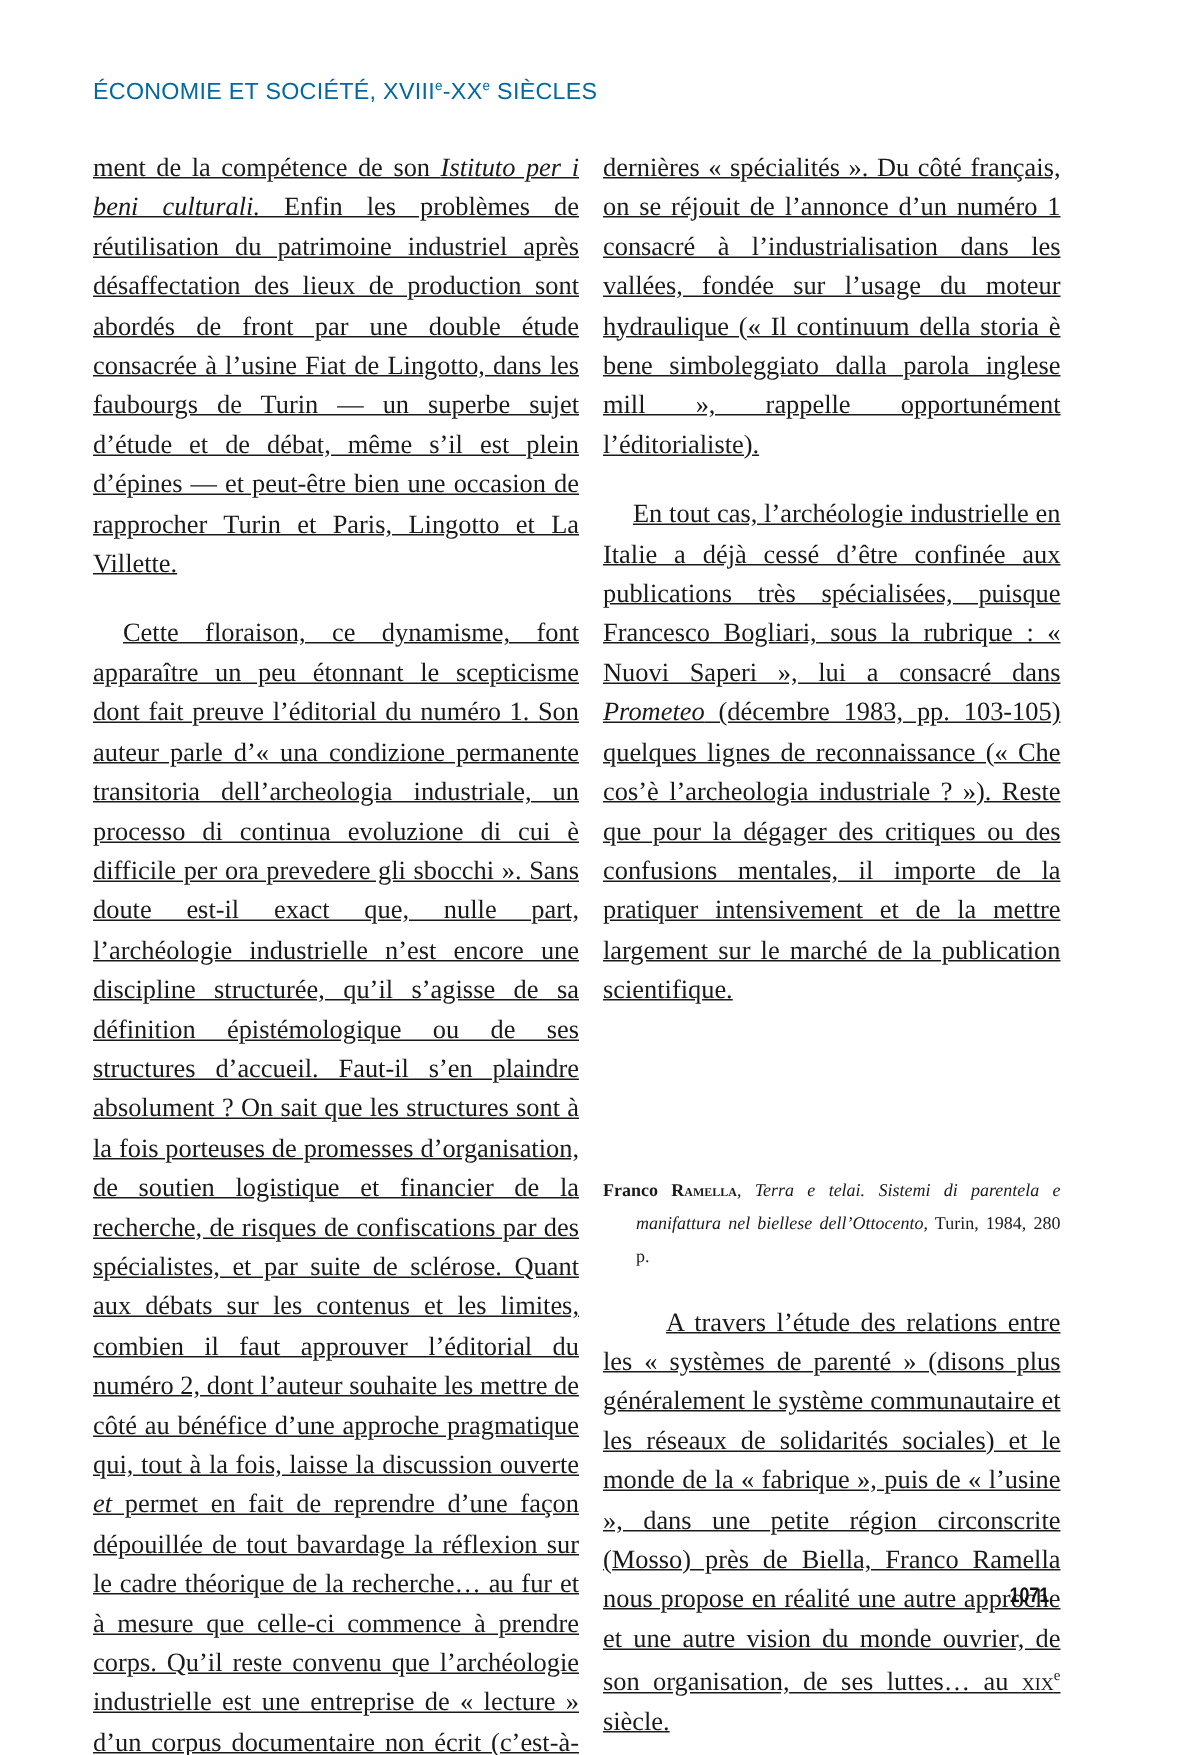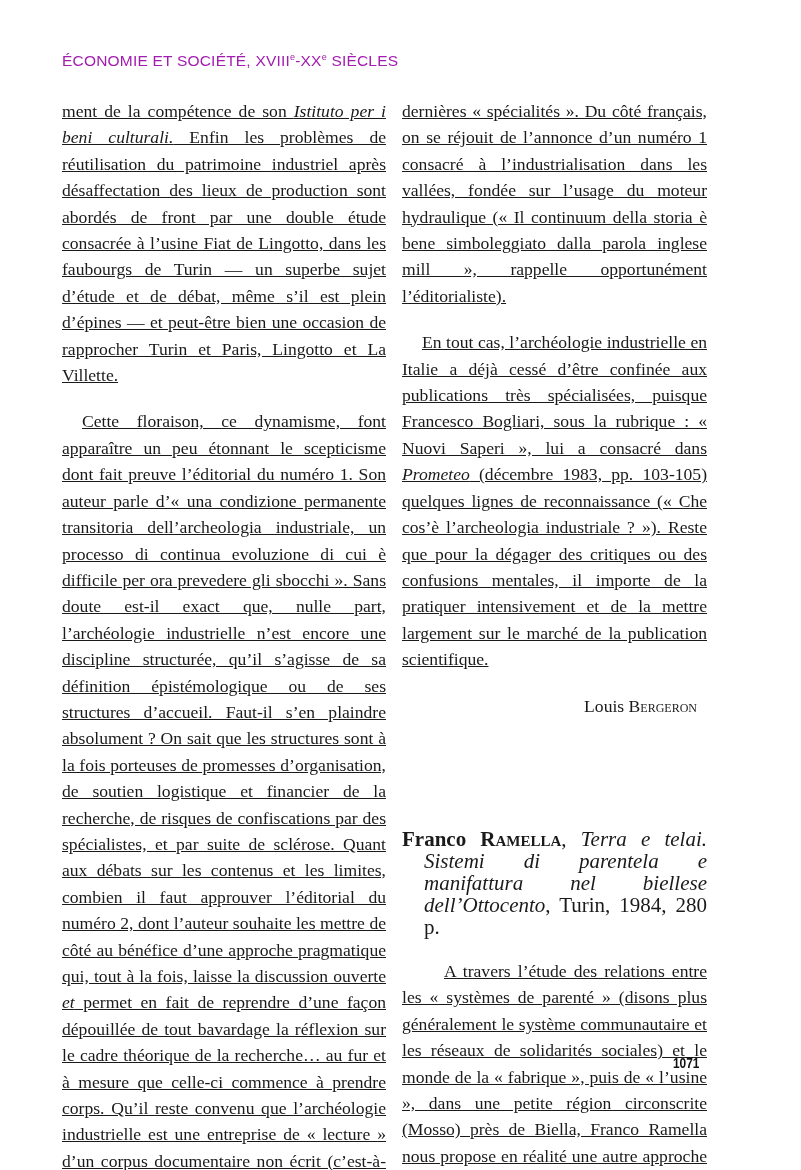--- a/index.html
+++ b/index.html
@@ -1,36 +1,36 @@
 <!DOCTYPE html>
 <html><head>
 <meta charset="utf-8">
 <style>
   html, body { margin:0; padding:0; background:#ffffff; }
   body { width:801px; height:1170px; position:relative; overflow:hidden; color:#1a1a1a; }
   .running-head {
     position:absolute; left:62px; top:52px;
-    font-family:"Liberation Sans", sans-serif; font-size:15.5px; letter-spacing:0.2px; color:#a21caf;
+    font-family:"Liberation Sans", sans-serif; font-size:15.5px; letter-spacing:0.2px; color:#0369a1;
   }
   .running-head sup { font-size:9px; }
   .col {
     position:absolute; top:98px;
     font-family:"Liberation Serif", serif; font-size:17.6px; line-height:26.4px;
     text-align:justify; color:#1a1a1a;
   }
   .col-left { left:62px; width:324px; }
   .col-right { left:402px; width:305px; }
   .col p { margin:0; text-indent:0;text-decoration:underline; }
   .col p.indent { text-indent:20px;margin-top:20px; }
   .col p.indent-lg { text-indent:42px; }
   .just-last { text-align:justify; text-align-last:justify; }
   .sig { text-align:right; margin-top:20px; padding-right:10px; }
   .sc { font-variant:small-caps; }
   .review-head {
-    margin-top:109px; font-size:21px; line-height:22px;
+    margin-top:109px; font-size:12px; line-height:22px;
     padding-left:22px; text-indent:-22px; text-align:justify;
   }
   .review-head b { font-weight:bold; }
   .gap { height:20px; }
   .page-number {
     position:absolute; left:673px; top:1055px;
     font-family:"Liberation Sans", sans-serif; font-weight:bold; font-size:14px; color:#111;
     transform:scaleX(0.85); transform-origin:left;
   }
   i { font-style:italic; }
@@ -41,21 +41,20 @@
 <div class="running-head"><span>ÉCONOMIE ET SOCIÉTÉ, XVIII</span><sup>e</sup><span>-XX</span><sup>e</sup><span> SIÈCLES</span></div>
 
 <div class="col col-left">
   <p class="just-last"><span>ment de la compétence de son </span><i>Istituto per i beni culturali.</i><span> Enfin les problèmes de réutilisation du patrimoine industriel après désaffectation des lieux de production sont abordés de front par une double étude consacrée à l’usine Fiat de Lingotto, dans les faubourgs de Turin — un superbe sujet d’étude et de débat, même s’il est plein d’épines — et peut-être bien une occasion de rapprocher Turin et Paris, Lingotto et La Villette.</span></p>
   <p class="indent"><span>Cette floraison, ce dynamisme, font apparaître un peu étonnant le scepticisme dont fait preuve l’éditorial du numéro 1. Son auteur parle d’« una condizione permanente transitoria dell’archeologia industriale, un processo di continua evoluzione di cui è difficile per ora prevedere gli sbocchi ». Sans doute est-il exact que, nulle part, l’archéologie industrielle n’est encore une discipline structurée, qu’il s’agisse de sa définition épistémologique ou de ses structures d’accueil. Faut-il s’en plaindre absolument ? On sait que les structures sont à la fois porteuses de promesses d’organisation, de soutien logistique et financier de la recherche, de risques de confiscations par des spécialistes, et par suite de sclérose. Quant aux débats sur les contenus et les limites, combien il faut approuver l’éditorial du numéro 2, dont l’auteur souhaite les mettre de côté au bénéfice d’une approche pragmatique qui, tout à la fois, laisse la discussion ouverte </span><i>et</i><span> permet en fait de reprendre d’une façon dépouillée de tout bavardage la réflexion sur le cadre théorique de la recherche… au fur et à mesure que celle-ci commence à prendre corps. Qu’il reste convenu que l’archéologie industrielle est une entreprise de « lecture » d’un corpus documentaire non écrit (c’est-à-dire aussi bien oral que matériel) au moyen d’un croisement de méthodes empruntées à un large spectre de disciplines appartenant aux sciences sociales, de l’histoire et de l’archéologie à l’anthropologie et à l’ethnologie : du reste, le seul étonnement du côté français vient actuellement de ce que nos amis italiens ne semblent guère tendre la main à ces deux</span></p>
 </div>
 
 <div class="col col-right">
   <p>dernières « spécialités ». Du côté français, on se réjouit de l’annonce d’un numéro 1 consacré à l’industrialisation dans les vallées, fondée sur l’usage du moteur hydraulique (« Il continuum della storia è bene simboleggiato dalla parola inglese mill », rappelle opportunément l’éditorialiste).</p>
   <p class="indent"><span>En tout cas, l’archéologie industrielle en Italie a déjà cessé d’être confinée aux publications très spécialisées, puisque Francesco Bogliari, sous la rubrique : « Nuovi Saperi », lui a consacré dans </span><i>Prometeo</i><span> (décembre 1983, pp. 103-105) quelques lignes de reconnaissance (« Che cos’è l’archeologia industriale ? »). Reste que pour la dégager des critiques ou des confusions mentales, il importe de la pratiquer intensivement et de la mettre largement sur le marché de la publication scientifique.</span></p>
-  <div class="sig"><span>Louis </span><span class="sc">Bergeron</span></div>
 
   <div class="review-head"><b><span>Franco </span><span class="sc">Ramella</span></b>, <i>Terra e telai. Sistemi di parentela e manifattura nel biellese dell’Ottocento</i><span>, Turin, 1984, 280 p.</span></div>
   <div class="gap"></div>
   <p class="indent-lg"><span>A travers l’étude des relations entre les « systèmes de parenté » (disons plus généralement le système communautaire et les réseaux de solidarités sociales) et le monde de la « fabrique », puis de « l’usine », dans une petite région circonscrite (Mosso) près de Biella, Franco Ramella nous propose en réalité une autre approche et une autre vision du monde ouvrier, de son organisation, de ses luttes… au </span><span class="sc">xix</span><sup style="font-size:10px">e</sup><span> siècle.</span></p>
 
 </div>
 
 <div class="page-number">1071</div>
 
 </body></html>

